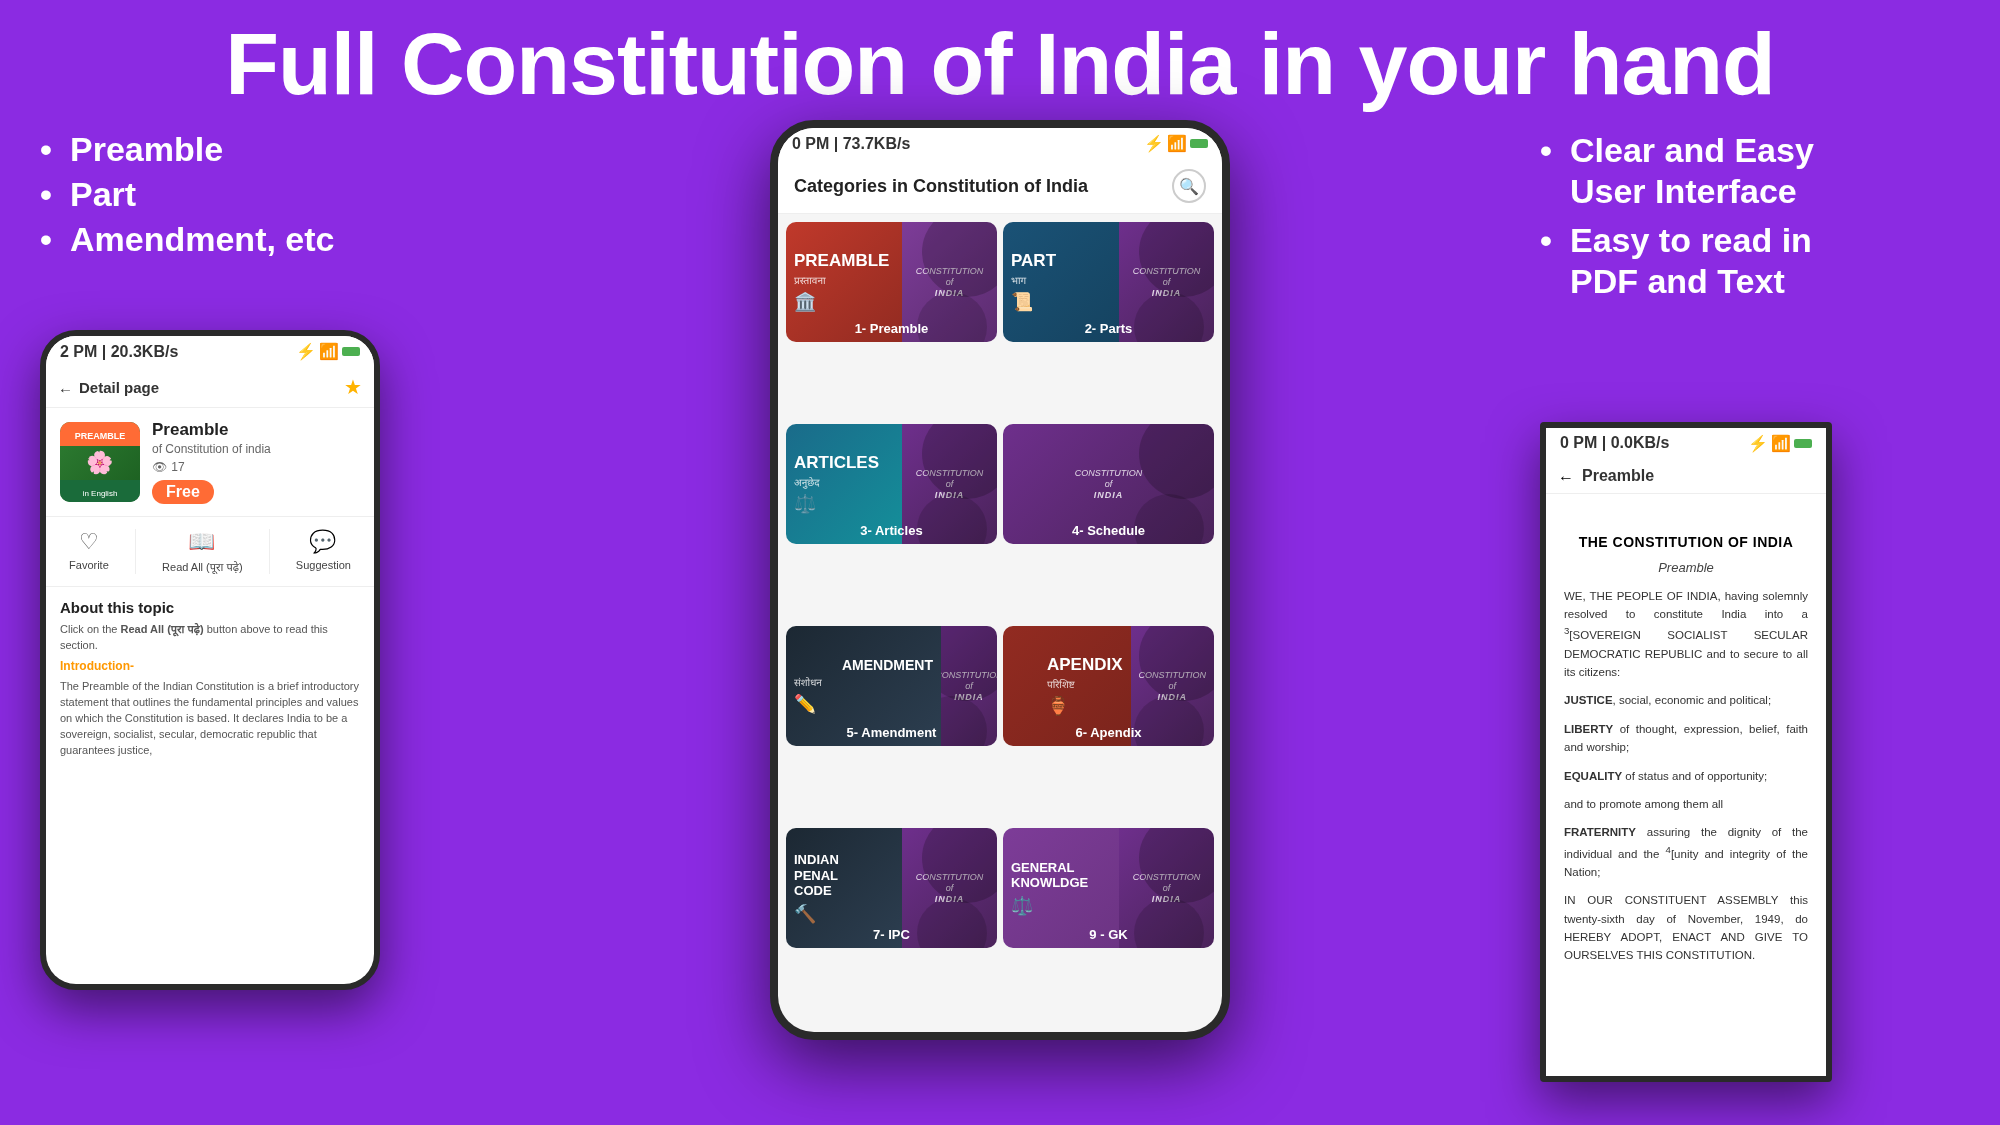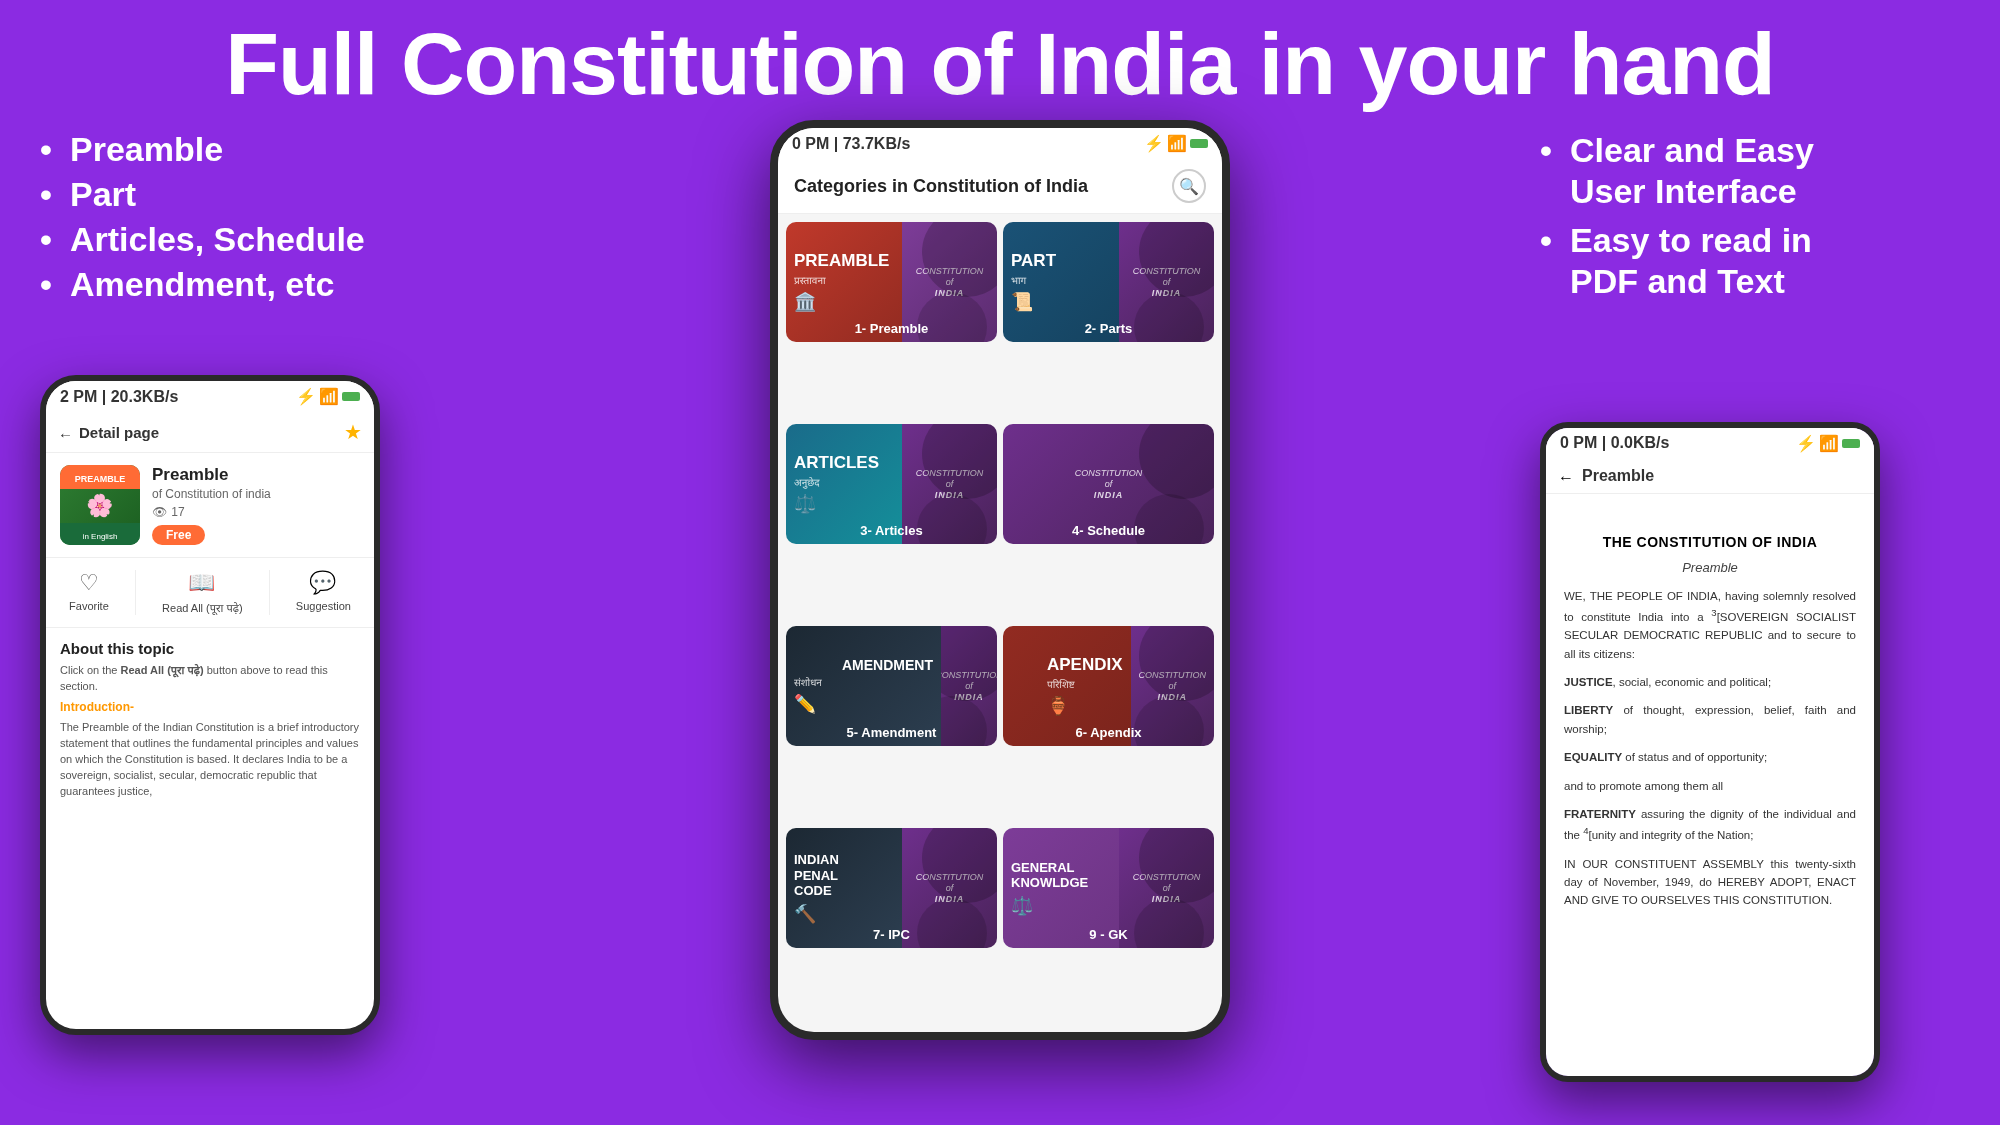--- a/index.html
+++ b/index.html
@@ -297,21 +297,21 @@
       flex-shrink: 0;
     }
     .preamble-info { flex: 1; }
     .preamble-name { font-size: 17px; font-weight: 700; color: #222; }
     .preamble-sub { font-size: 12px; color: #666; margin-top: 2px; }
     .preamble-views { font-size: 12px; color: #666; margin-top: 4px; display: flex; align-items: center; gap: 4px; }
     .free-badge {
       display: inline-block;
       background: #ff6b35;
       color: #fff;
-      font-size: 12px;
+      font-size: 16px;
       font-weight: 700;
       padding: 3px 14px;
       border-radius: 20px;
       margin-top: 6px;
     }
 
     
     .action-buttons {
       display: flex;
       justify-content: space-around;
@@ -340,24 +340,24 @@
     .about-title { font-size: 15px; font-weight: 700; color: #222; margin-bottom: 6px; }
     .about-text { font-size: 11px; color: #555; line-height: 1.4; margin-bottom: 6px; }
     .intro-label { color: #FF9800; font-size: 12px; font-weight: 600; margin-bottom: 6px; }
     .about-body { font-size: 11px; color: #555; line-height: 1.45; }
 
     
     .right-phone-wrapper {
       margin-top: 120px;
     }
     .right-phone {
-      width: 340px;
+      width: 292px;
       height: 660px;
       background: #4c1d95;
-      border-radius: 28px;
+      border-radius: 4px;
       border: 6px solid #2a2a2a;
       overflow: hidden;
       box-shadow: 0 20px 50px rgba(0,0,0,0.5);
     }
     .right-phone-inner {
       background: #fff;
       height: 100%;
       display: flex;
       flex-direction: column;
     }
@@ -450,21 +450,20 @@
 <div class="header">
   <h1>Full Constitution of India in your hand</h1>
 </div>
 
 <div class="main-layout">
 
   <div class="left-col">
     <ul class="bullet-list">
       <li>Preamble</li>
       <li>Part</li>
-      <li>Articles, Schedule</li>
       <li>Amendment, etc</li>
     </ul>
 
     <div class="left-phone-wrapper">
       <div class="left-phone phone-mockup">
         <div class="left-phone-inner">
 
           <div class="status-bar">
             <span>2 PM | 20.3KB/s</span>
             <div class="status-bar-right">

